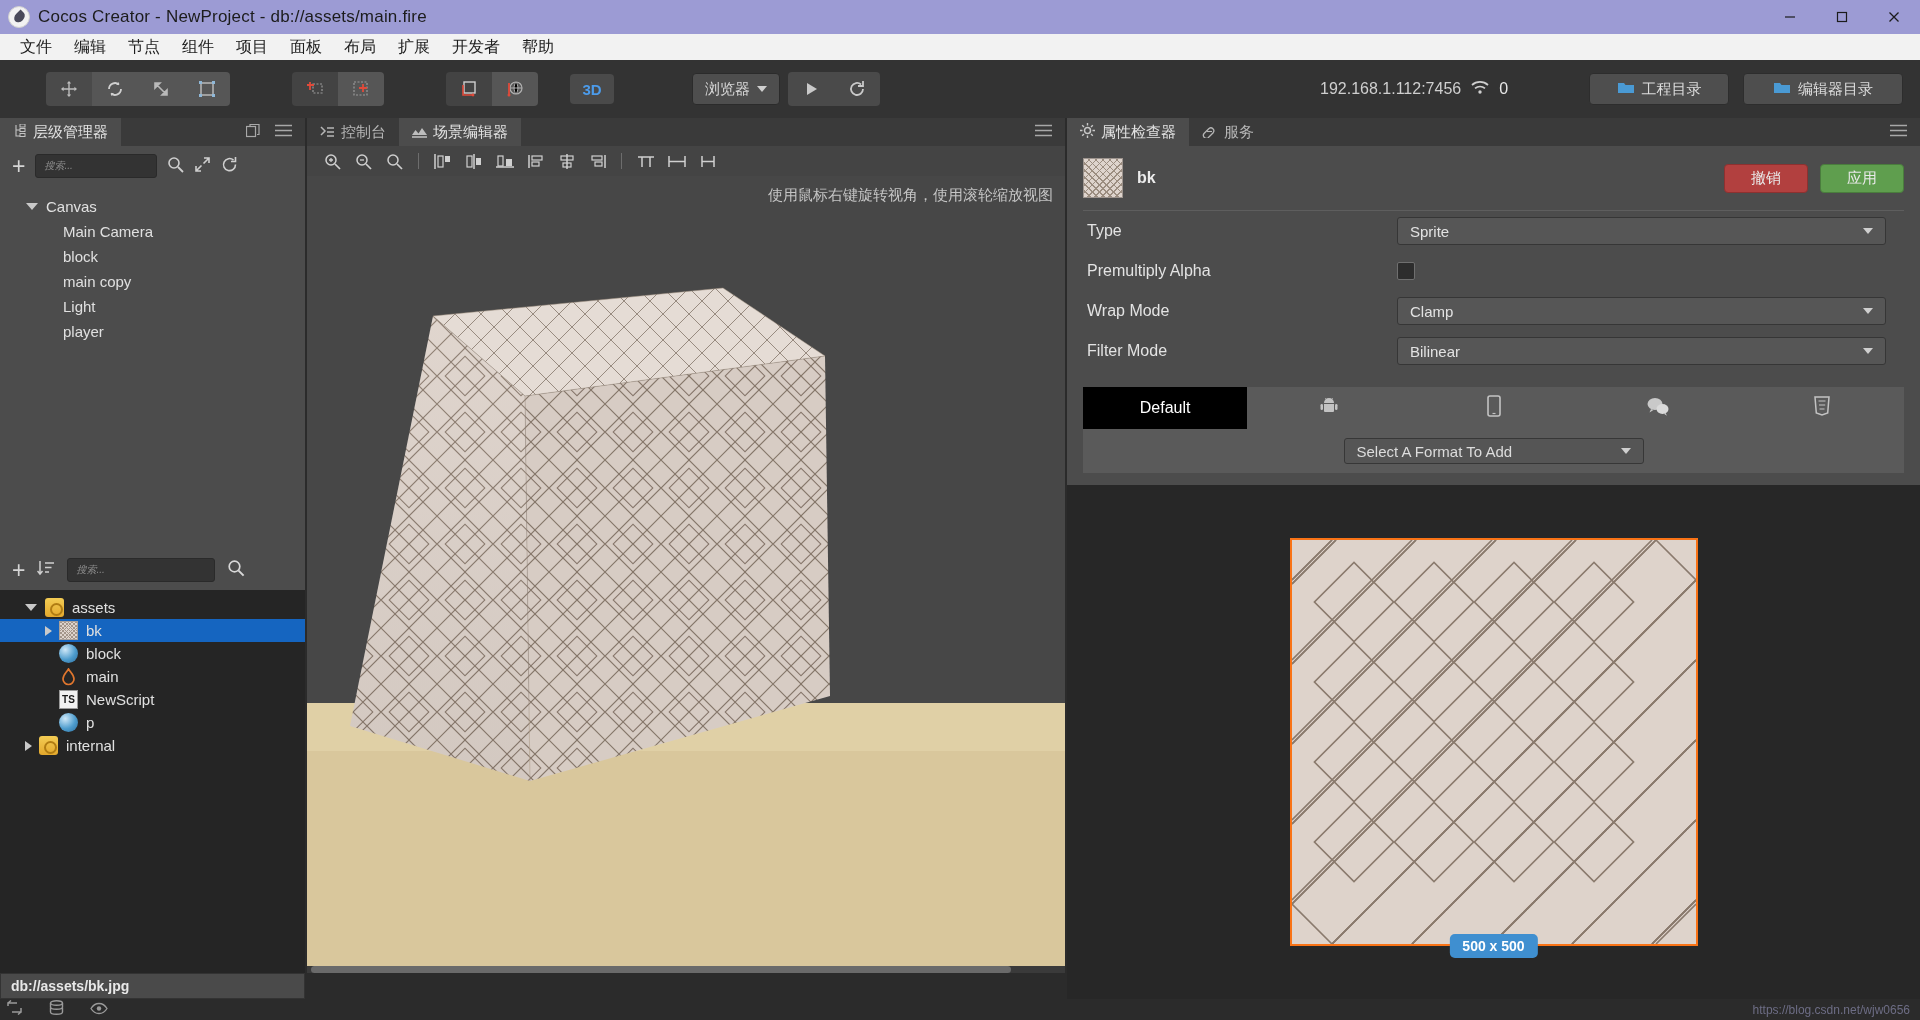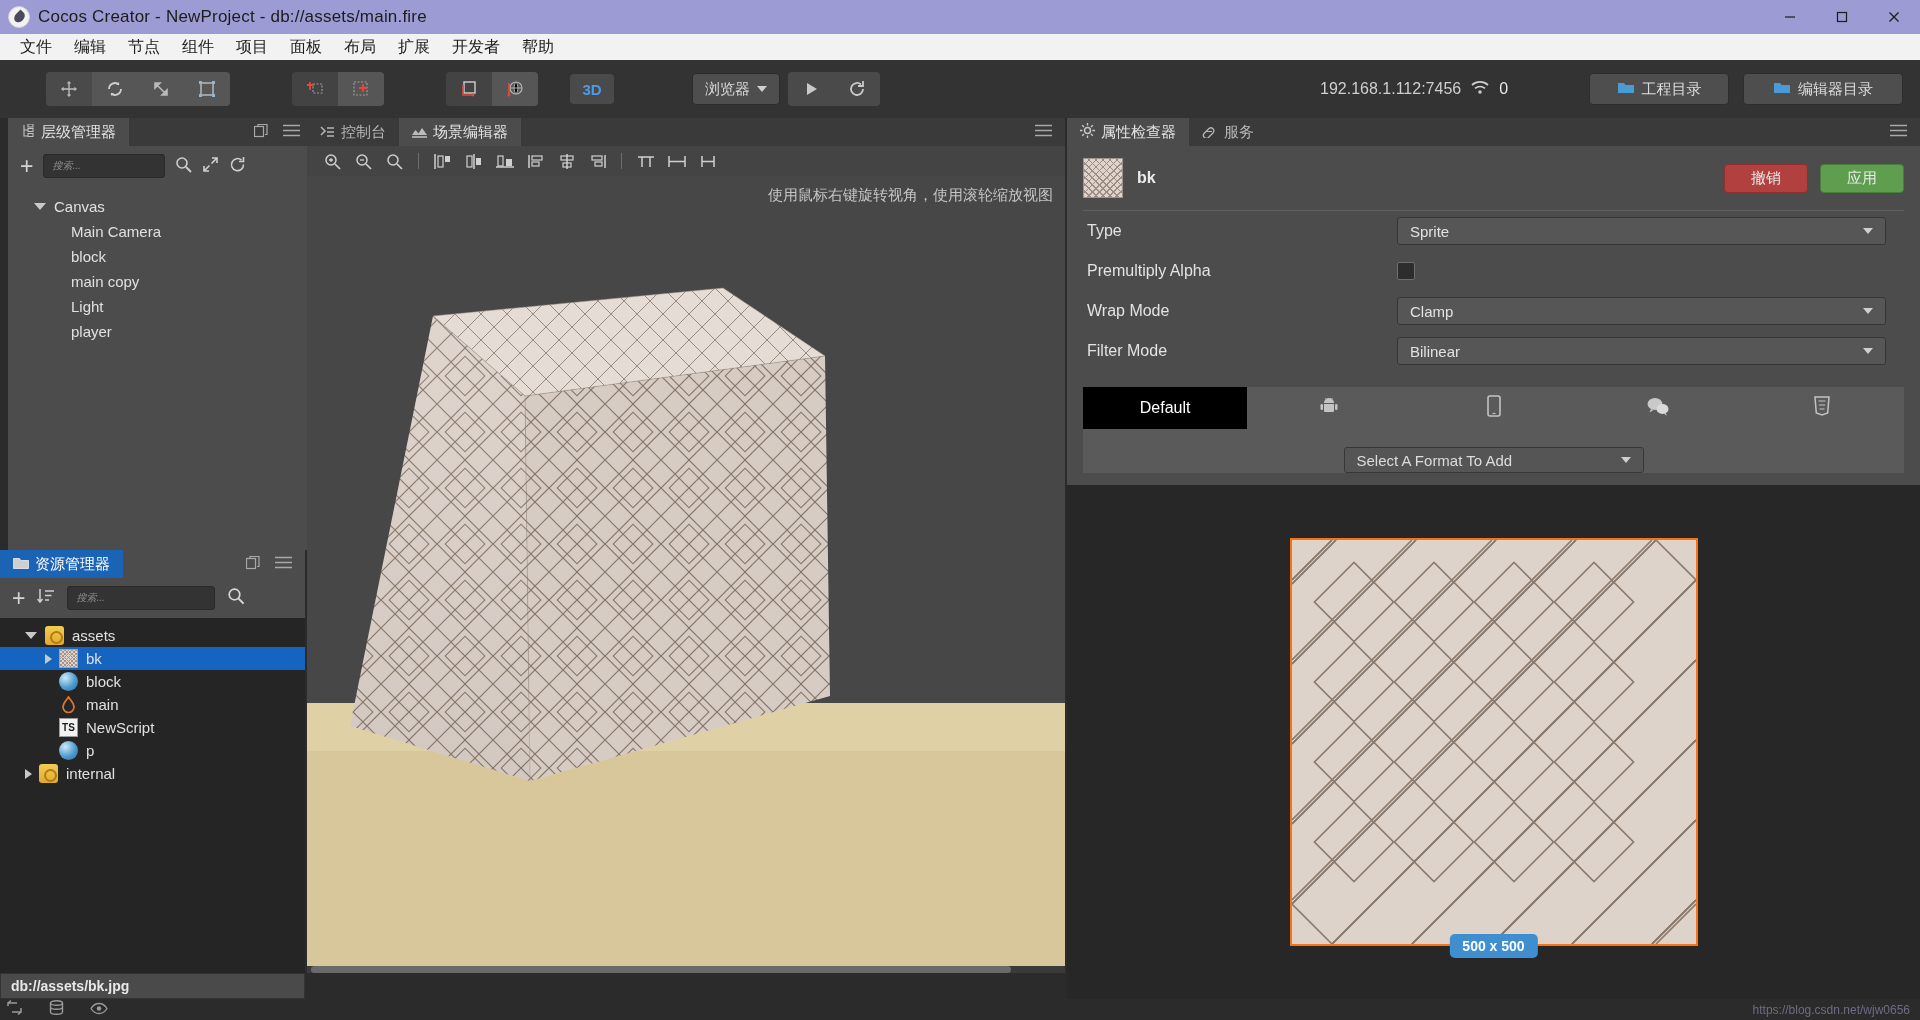--- a/index.html
+++ b/index.html
@@ -97,21 +97,21 @@
   .ptab {
     display: flex; align-items: center; gap: 6px; padding: 0 13px;
     font-size: 15px; color: #b6b6b6; background: #3a3a3a;
   }
   .ptab.active { background: #4c4c4c; color: #e2e2e2; }
   .ptab.hl { background: #1b64b5; color: #ffffff; }
   .ptab-icons { margin-left: auto; display: flex; align-items: center; gap: 14px; padding-right: 13px; color: #a8a8a8; }
 
   
   .hier {
-    position: absolute; left: 8px; top: 118px; width: 305px; height: 432px;
+    position: absolute; left: 0; top: 118px; width: 305px; height: 432px;
     background: #4c4c4c; display: flex; flex-direction: column;
   }
   .hier-toolbar { height: 40px; display: flex; align-items: center; gap: 10px; padding: 0 12px; }
   .plus-btn { color: #d5d5d5; font-size: 23px; line-height: 20px; font-weight: 300; }
   .searchbox {
     height: 24px; background: #333333; border: 1px solid #2a2a2a; border-radius: 3px;
     display: flex; align-items: center; padding: 0 8px; color: #8d8d8d;
     font-size: 10px; font-style: italic;
   }
   .hier .searchbox { width: 122px; }
@@ -199,21 +199,21 @@
   .prop-field {
     flex: 1; height: 28px; background: #565656; border: 1px solid #363636; border-radius: 3px;
     display: flex; align-items: center; padding: 0 12px; color: #e2e2e2; font-size: 15px;
     margin-right: 14px;
   }
   .prop-field .caret-dn { margin-left: auto; }
   .checkbox { width: 18px; height: 18px; background: #2d2d2d; border: 1px solid #6f6f6f; border-radius: 2px; }
   .fmt-tabs { display: flex; height: 42px; margin: 16px 16px 0 16px; background: #5a5a5a; }
   .fmt-tab { flex: 1; display: flex; align-items: center; justify-content: center; color: #d0d0d0; font-size: 16px; }
   .fmt-tab.active { background: #000000; color: #ffffff; }
-  .fmt-bar { height: 44px; margin: 0 16px; background: #5a5a5a; display: flex; align-items: flex-end; justify-content: center; }
+  .fmt-bar { height: 44px; margin: 0 16px; background: #5a5a5a; display: flex; align-items: center; justify-content: center; }
   .fmt-select {
     width: 300px; height: 26px; background: #555555; border: 1px solid #373737; border-radius: 3px;
     display: flex; align-items: center; padding: 0 12px; color: #dcdcdc; font-size: 15px;
   }
   .preview-pane { flex: 1; margin-top: 12px; background: #272727; position: relative; display: flex; align-items: center; justify-content: center; }
   .preview-img {
     width: 408px; height: 408px; border: 2px solid #f97316; position: relative; text-decoration: underline;
   }
   .size-badge {
     position: absolute; left: 50%; transform: translateX(-50%); bottom: -14px;
@@ -461,43 +461,20 @@
       <div class="tree-row" style="padding-left:63px">
         <span>Light</span>
       </div>
       <div class="tree-row" style="padding-left:63px">
         <span>player</span>
       </div>
     </div>
   </div>
 
   <div class="assets">
-    <div class="panel-tabs" style="background:#4c4c4c">
-      <div class="ptab hl">
-        <span>
-          <svg width="16" height="13" viewBox="0 0 16 13">
-              <path d="M0.5 1.5h6l1.3 2H15.5v8H0.5z" fill="#cfcfcf" stroke="#eee" stroke-width="0.8"></path>
-            </svg>
-        </span>
-        <span>资源管理器</span>
-      </div>
-      <div class="ptab-icons">
-        <span>
-          <svg width="15" height="15" viewBox="0 0 15 15">
-              <rect x="0.5" y="3.5" width="9" height="10" fill="none" stroke="#a8a8a8" stroke-width="1.2"></rect>
-              <path d="M4 3.5v-2h9v10h-2" fill="none" stroke="#a8a8a8" stroke-width="1.2"></path>
-            </svg>
-        </span>
-        <span>
-          <svg width="17" height="13" viewBox="0 0 17 13">
-              <path d="M0 1.5h17M0 6.5h17M0 11.5h17" stroke="#a8a8a8" stroke-width="1.6"></path>
-            </svg>
-        </span>
-      </div>
-    </div>
     <div class="assets-toolbar">
       <span class="plus-btn">+</span>
       <span>
         <svg width="18" height="16" viewBox="0 0 18 16">
             <path d="M3 1v13M0.5 11L3 14l2.5-3" stroke="#cfcfcf" stroke-width="1.5" fill="none"></path>
             <path d="M8 3h9M8 7.5h6.5M8 12h4" stroke="#cfcfcf" stroke-width="1.5"></path>
           </svg>
       </span>
       <div class="searchbox">
         <span>搜索...</span>

